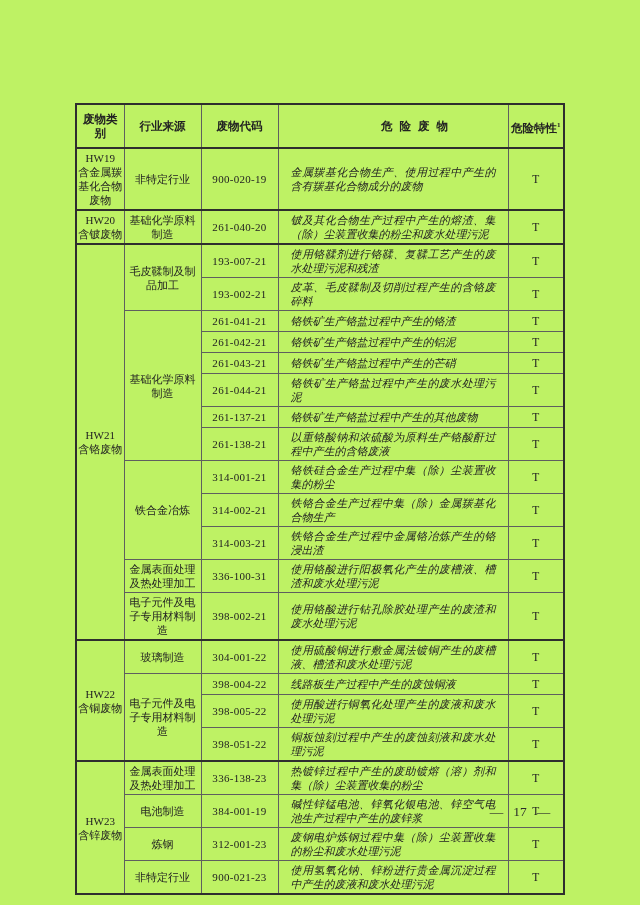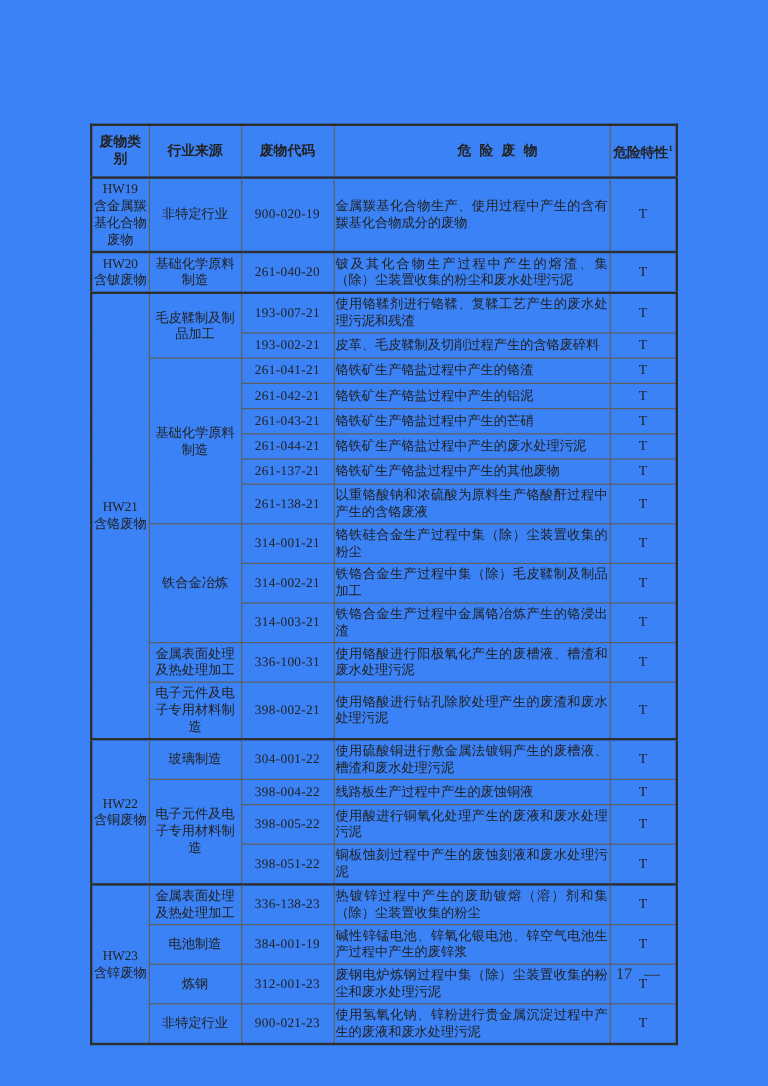--- a/index.html
+++ b/index.html
@@ -11,21 +11,21 @@
     height: 905px;
     background: #ffffff;
     position: relative;
     font-family: "Liberation Serif", "DejaVu Serif", serif;
     color: #222222;
     overflow: hidden;
   }
   .page {
     position: absolute;
     inset: 0;
-    background: #3b82f6;
+    background: #bef264;
   }
   table.waste-table {
     position: absolute;
     left: 75px;
     top: 103px;
     width: 488px;
     border-collapse: collapse;
     table-layout: fixed;
     border: 2px solid #2e2e2e;
   }
@@ -72,21 +72,22 @@
   td.ind-cell {
     padding: 2px 2px;
     margin-top: 28px;
   }
   td.code-cell {
     letter-spacing: 0.3px;
   }
   td.desc-cell {
     text-align: left;
     text-align: justify;
-    padding: 2px 1px;
+    padding: 2px 12px;
+    font-style: italic;
   }
   td.haz-cell {
     font-size: 11.5px;
   }
   .footer {
     position: absolute;
     left: 400px;
     top: 804px;
     width: 240px;
     text-align: center;
@@ -187,21 +188,21 @@
           <td class="haz-cell">T</td>
         </tr>
         <tr>
           <td class="ind-cell" rowspan="3">铁合金冶炼</td>
           <td class="code-cell">314-001-21</td>
           <td class="desc-cell">铬铁硅合金生产过程中集（除）尘装置收集的粉尘</td>
           <td class="haz-cell">T</td>
         </tr>
         <tr>
           <td class="code-cell">314-002-21</td>
-          <td class="desc-cell">铁铬合金生产过程中集（除）毛皮鞣制及制品加工</td>
+          <td class="desc-cell">铁铬合金生产过程中集（除）金属羰基化合物生产</td>
           <td class="haz-cell">T</td>
         </tr>
         <tr>
           <td class="code-cell">314-003-21</td>
           <td class="desc-cell">铁铬合金生产过程中金属铬冶炼产生的铬浸出渣</td>
           <td class="haz-cell">T</td>
         </tr>
         <tr>
           <td class="ind-cell" rowspan="1">金属表面处理及热处理加工</td>
           <td class="code-cell">336-100-31</td>

